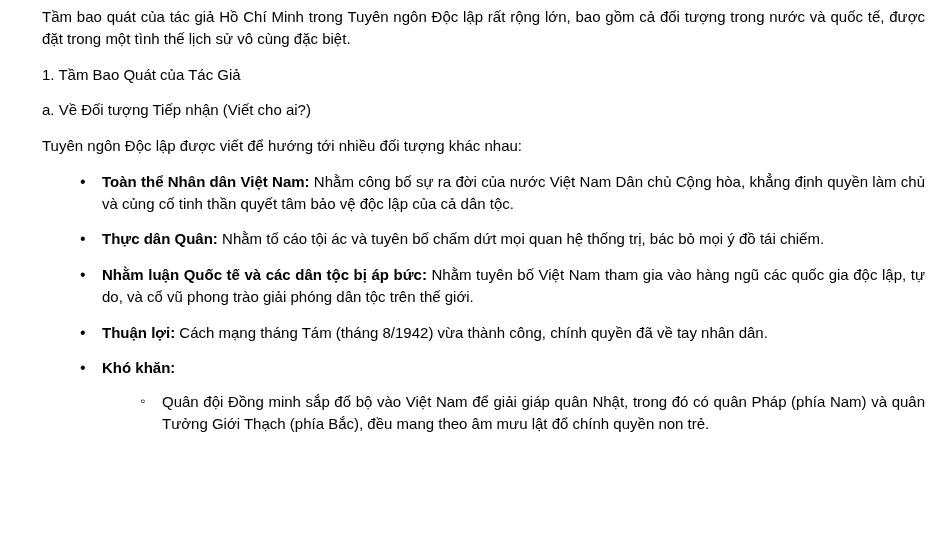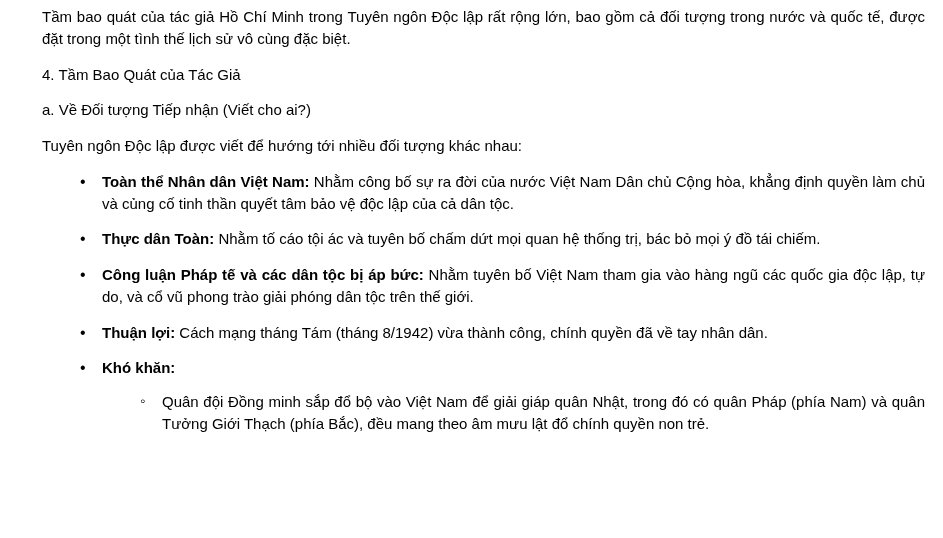--- a/index.html
+++ b/index.html
@@ -78,35 +78,35 @@
   .b { font-weight: bold; }
   .tight { margin-bottom: 12px; }
 </style>
 </head>
 <body>
 
 <div class="doc">
 
   <p class="para lead">Tầm bao quát của tác giả Hồ Chí Minh trong Tuyên ngôn Độc lập rất rộng lớn, bao gồm cả đối tượng trong nước và quốc tế, được đặt trong một tình thế lịch sử vô cùng đặc biệt.</p>
 
-  <p class="heading">4. Tầm Bao Quát của Tác Giả</p>
+  <p class="heading">1. Tầm Bao Quát của Tác Giả</p>
 
   <p class="heading">a. Về Đối tượng Tiếp nhận (Viết cho ai?)</p>
 
   <p class="para">Tuyên ngôn Độc lập được viết để hướng tới nhiều đối tượng khác nhau:</p>
 
   <ul class="bullets">
     <li>
       <span class="b">Toàn thể Nhân dân Việt Nam:</span><span> Nhằm công bố sự ra đời của nước Việt Nam Dân chủ Cộng hòa, khẳng định quyền làm chủ và củng cố tinh thần quyết tâm bảo vệ độc lập của cả dân tộc.</span>
     </li>
     <li>
-      <span class="b">Thực dân Toàn:</span><span> Nhằm tố cáo tội ác và tuyên bố chấm dứt mọi quan hệ thống trị, bác bỏ mọi ý đồ tái chiếm.</span>
+      <span class="b">Thực dân Quân:</span><span> Nhằm tố cáo tội ác và tuyên bố chấm dứt mọi quan hệ thống trị, bác bỏ mọi ý đồ tái chiếm.</span>
     </li>
     <li>
-      <span class="b">Công luận Pháp tế và các dân tộc bị áp bức:</span><span> Nhằm tuyên bố Việt Nam tham gia vào hàng ngũ các quốc gia độc lập, tự do, và cổ vũ phong trào giải phóng dân tộc trên thế giới.</span>
+      <span class="b">Nhằm luận Quốc tế và các dân tộc bị áp bức:</span><span> Nhằm tuyên bố Việt Nam tham gia vào hàng ngũ các quốc gia độc lập, tự do, và cổ vũ phong trào giải phóng dân tộc trên thế giới.</span>
     </li>
   </ul>
 
 
 
   <ul class="bullets">
     <li>
       <span class="b">Thuận lợi:</span><span> Cách mạng tháng Tám (tháng 8/1942) vừa thành công, chính quyền đã về tay nhân dân.</span>
     </li>
     <li class="tight">

